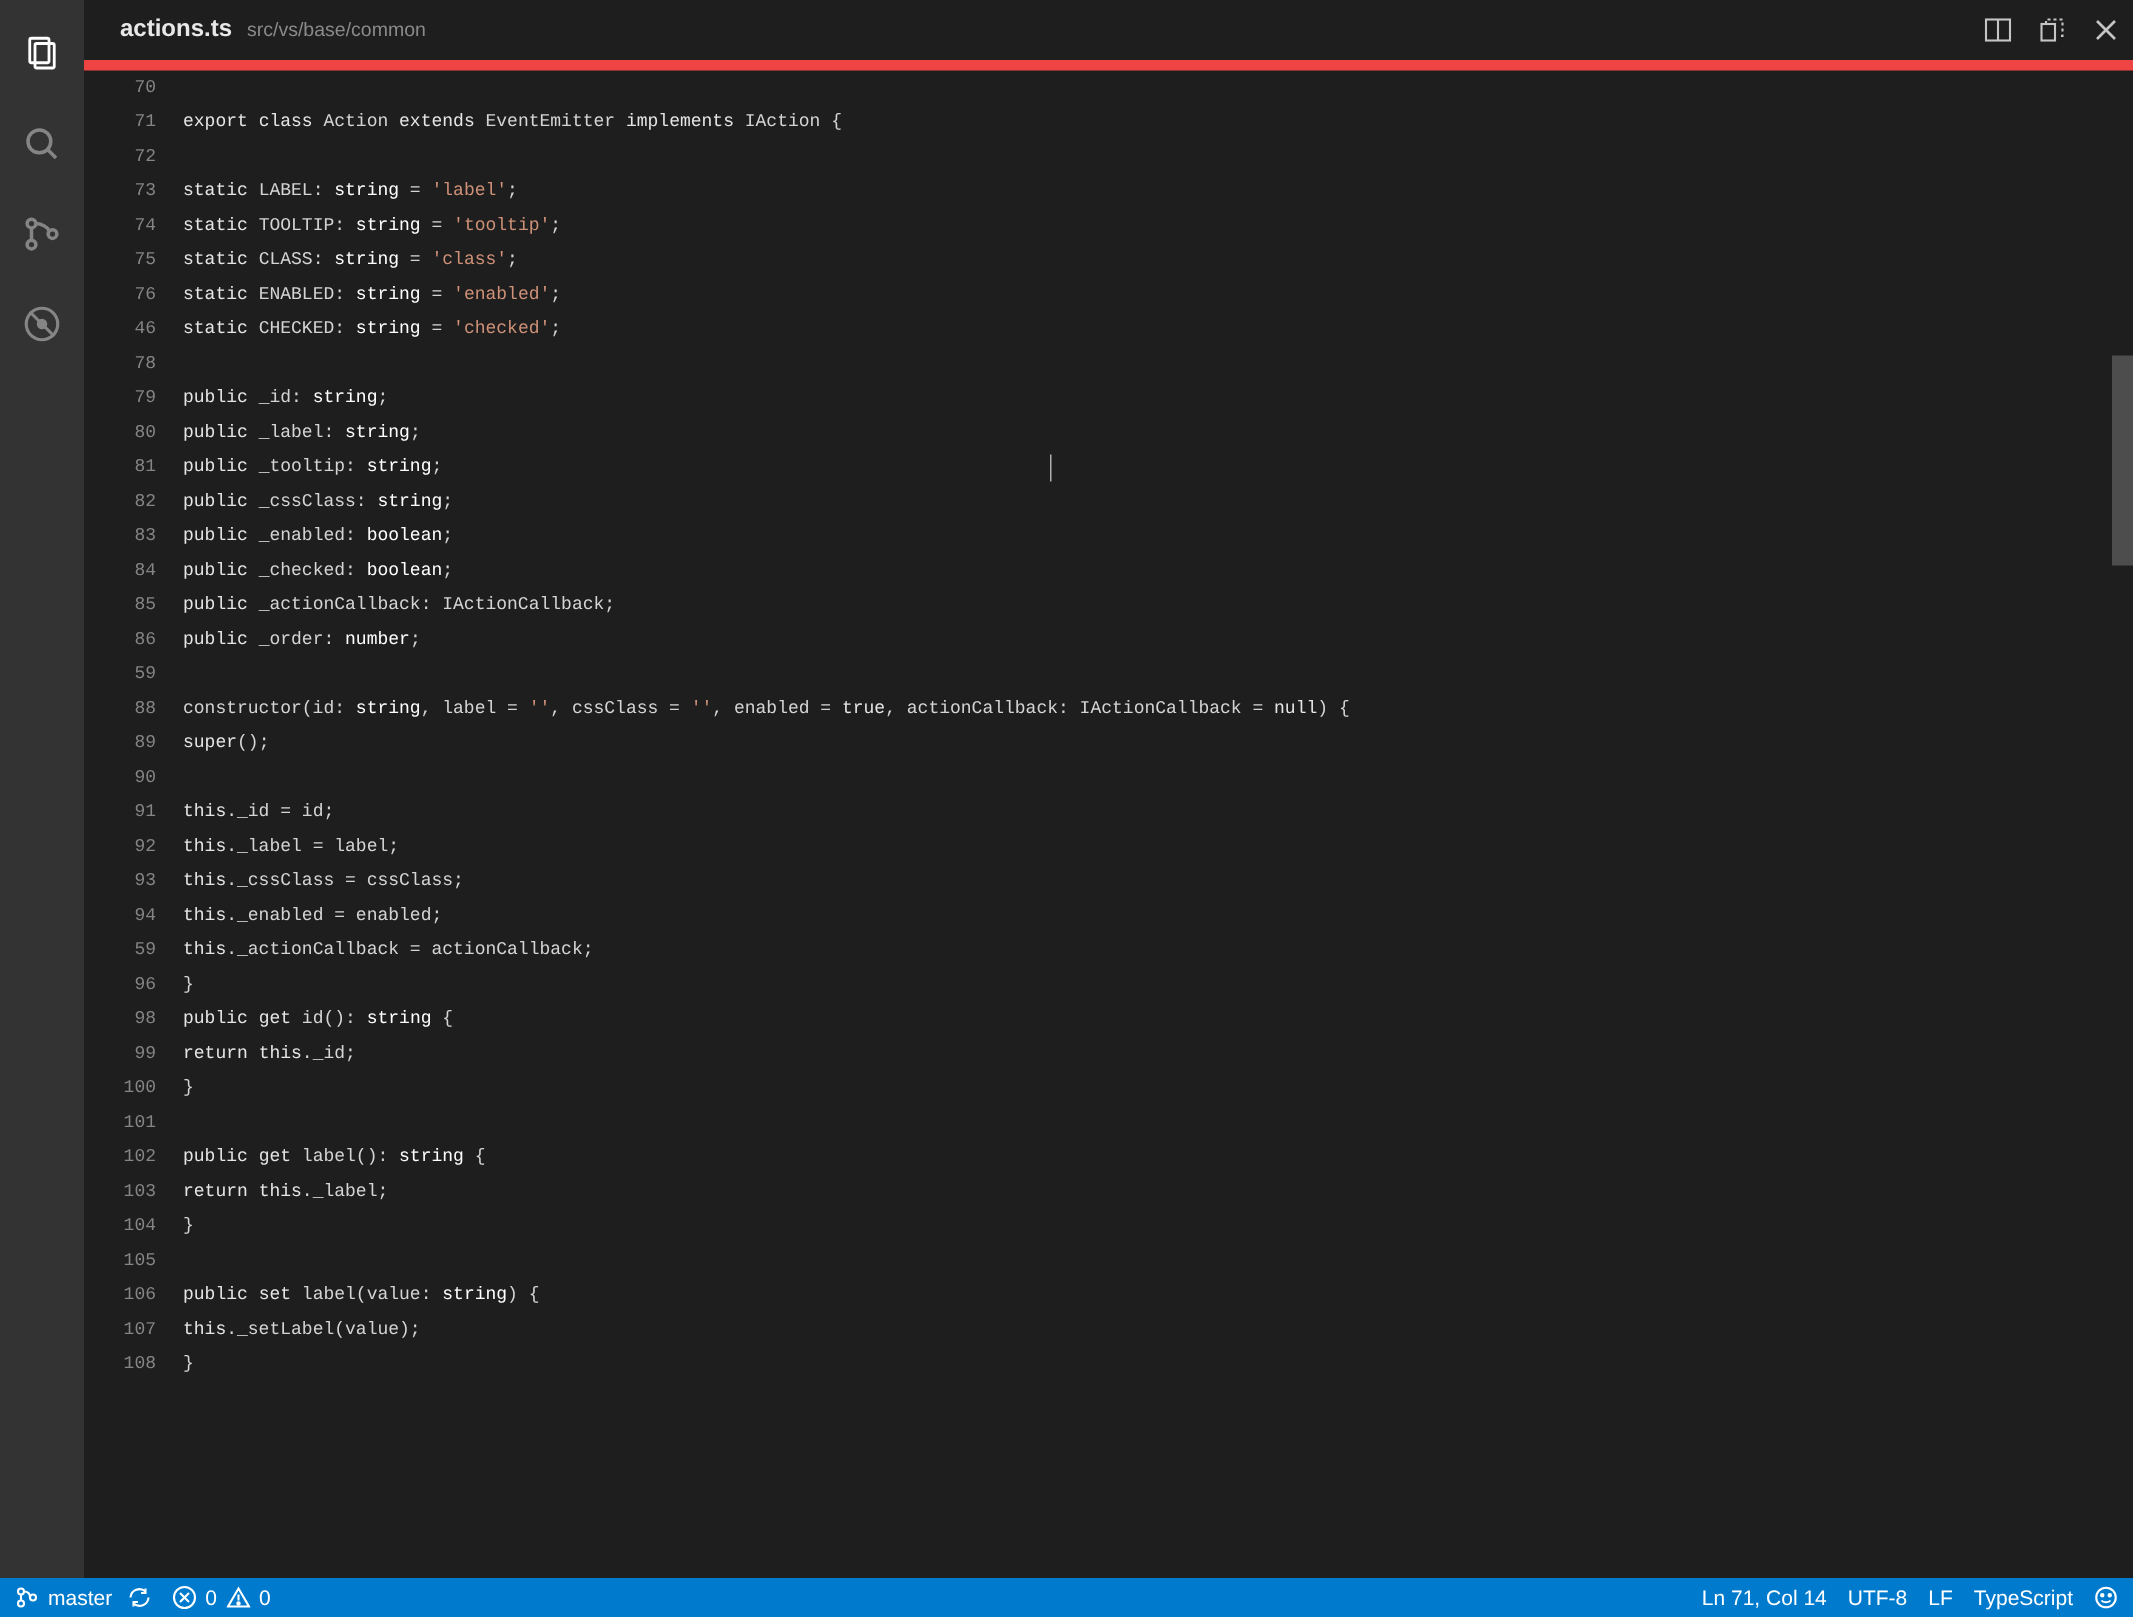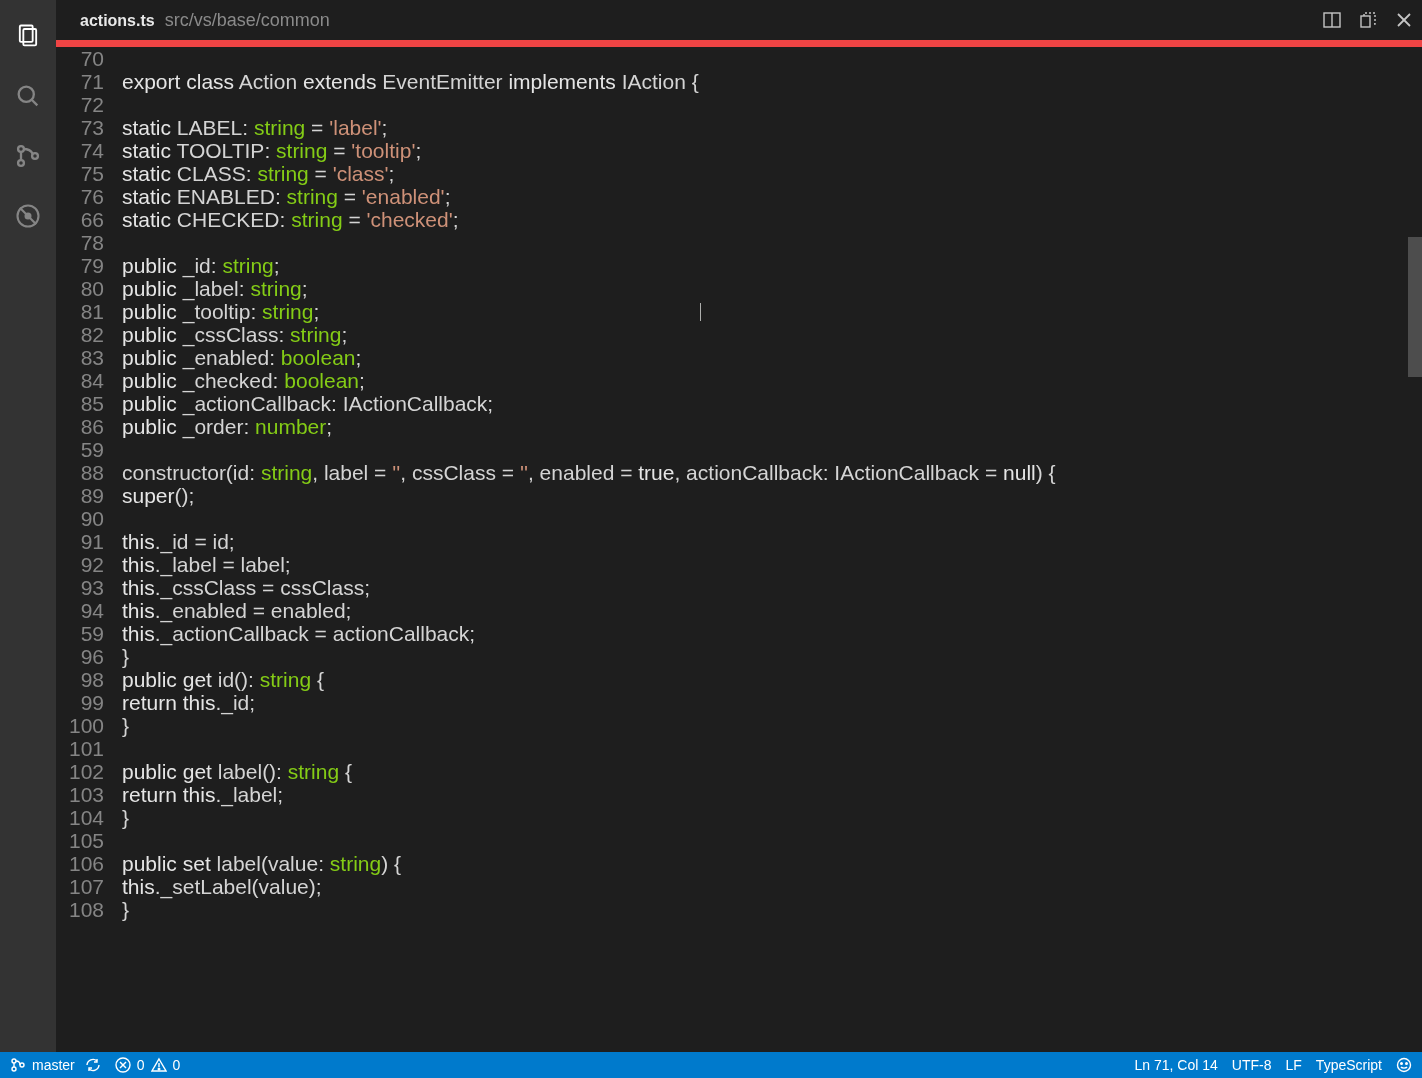--- a/index.html
+++ b/index.html
@@ -8,30 +8,30 @@
   
   .activitybar{width:56px;background:#333333;display:flex;flex-direction:column;align-items:center;padding-top:8px;gap:4px}
   .activitybar .item{width:56px;height:56px;display:flex;align-items:center;justify-content:center;color:#858585;cursor:pointer}
   .activitybar .item.active{color:#fff}
   .activitybar svg{width:28px;height:28px}
   
   .editor-col{flex:1;display:flex;flex-direction:column;min-width:0;background:#1e1e1e;position:relative}
   .tabbar{height:40px;display:flex;align-items:center;justify-content:space-between;background:#1e1e1e;padding:0 8px 0 24px;border-bottom:7px solid #ef4444}
   .tabbar .tab-title{display:flex;align-items:baseline;gap:10px}
   .tabbar .file-name{font-weight:600;font-size:16px;color:#e8e8e8}
-  .tabbar .file-path{font-size:18px;color:#8a8a8a}
+  .tabbar .file-path{font-size:13px;color:#8a8a8a}
   .tabbar .actions{display:flex;align-items:center;gap:16px;color:#c5c5c5}
   .tabbar .actions span{cursor:pointer}
-  .editor-area{flex:1;display:flex;position:relative;overflow:hidden;font-family:Liberation Sans, sans-serif;font-size:21px;line-height:23px}
+  .editor-area{flex:1;display:flex;position:relative;overflow:hidden;font-family:Liberation Mono, monospace;font-size:12px;line-height:23px}
   .ln{display:flex}
   .ln .num{width:48px;text-align:right;color:#858585;padding-right:18px;user-select:none;flex:0 0 auto}
   .ln .txt{flex:1}
   
   .kw{color:#e5e5e5}
-  .ty{color:#84cc16}
+  .ty{color:#ffffff}
   .str{color:#ce9178}
   .pl{color:#d4d4d4}
   .text-cursor{position:absolute;width:1px;height:18px;background:#aeafad;top:256px;left:644px}
   
   .vscroll{position:absolute;right:0;top:0;bottom:0;width:14px}
   .vscroll .thumb{position:absolute;right:0;width:14px;background:#4d4d4d;top:190px;height:140px}
   
   .statusbar{height:26px;background:#007acc;color:#fff;display:flex;justify-content:space-between;font-size:14px;padding:0 10px}
   .statusbar .left, .statusbar .right{display:flex;align-items:center;gap:14px}
   .status-item{display:flex;align-items:center;gap:6px;cursor:pointer}
@@ -128,21 +128,21 @@
             </div>
             <div class="ln">
               <span class="num">75</span>
               <span class="txt"><span class="pl">    </span><span class="kw">static</span><span class="pl"> CLASS: </span><span class="ty">string</span><span class="pl"> = </span><span class="str">'class'</span><span class="pl">;</span></span>
             </div>
             <div class="ln">
               <span class="num">76</span>
               <span class="txt"><span class="pl">    </span><span class="kw">static</span><span class="pl"> ENABLED: </span><span class="ty">string</span><span class="pl"> = </span><span class="str">'enabled'</span><span class="pl">;</span></span>
             </div>
             <div class="ln">
-              <span class="num">66</span>
+              <span class="num">46</span>
               <span class="txt"><span class="pl">    </span><span class="kw">static</span><span class="pl"> CHECKED: </span><span class="ty">string</span><span class="pl"> = </span><span class="str">'checked'</span><span class="pl">;</span></span>
             </div>
             <div class="ln">
               <span class="num">78</span>
               <span class="txt">&nbsp;</span>
             </div>
             <div class="ln">
               <span class="num">79</span>
               <span class="txt"><span class="pl">    </span><span class="kw">public</span><span class="pl"> _id: </span><span class="ty">string</span><span class="pl">;</span></span>
             </div>

